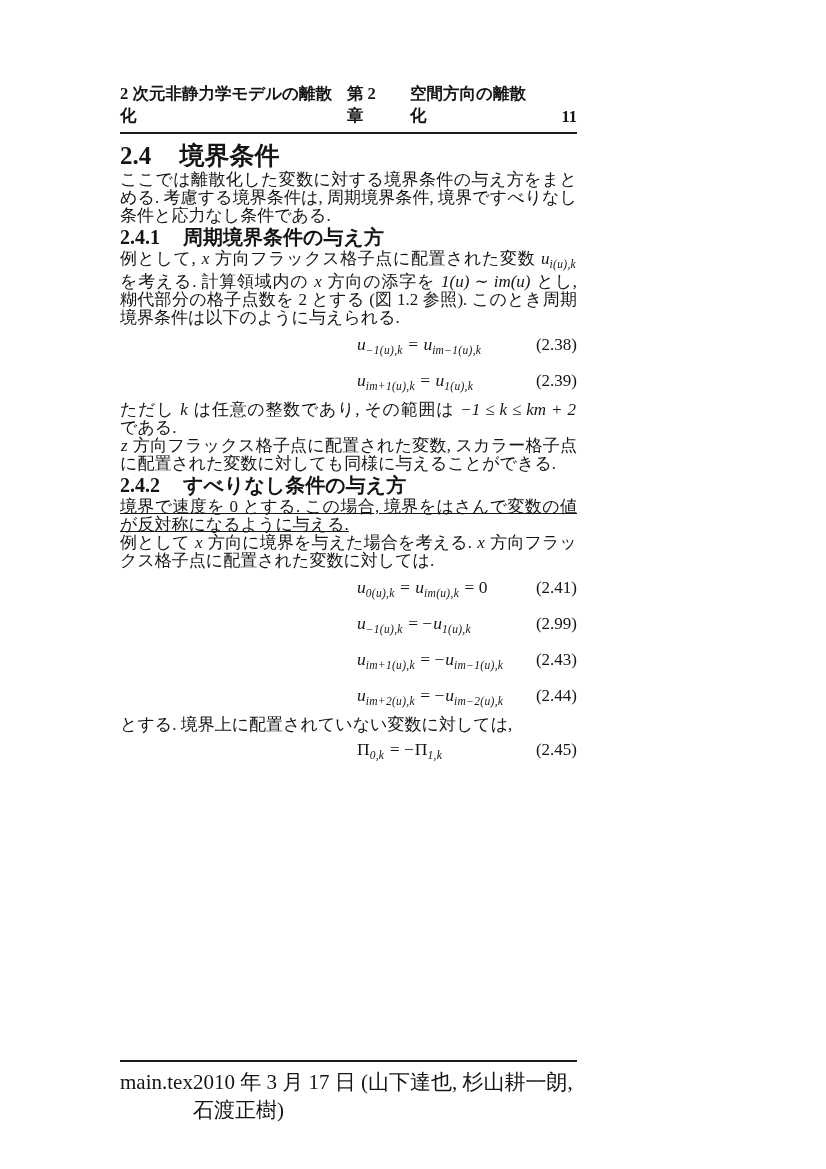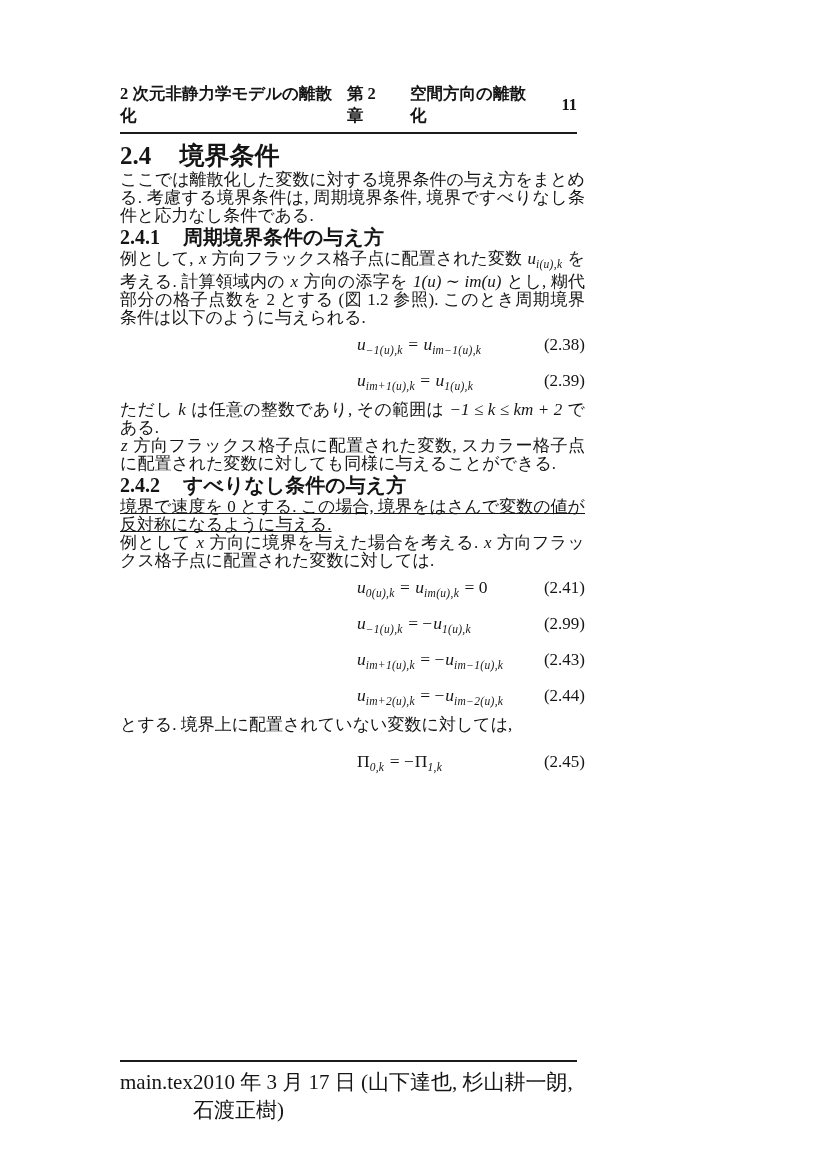--- a/index.html
+++ b/index.html
@@ -8,25 +8,25 @@
     color:#151515;font-family:"Liberation Serif","DejaVu Serif",serif;
     overflow:hidden;
   }
   
   .pg-header{
     position:absolute;left:120px;right:119px;top:83px;
     display:flex;justify-content:space-between;align-items:baseline;
     border-bottom:2px solid #1c1c1c;padding-bottom:5px;
     font-size:16.5px;font-weight:600;
   }
-  .hdr-right{display:flex;align-items:center;}
+  .hdr-right{display:flex;align-items:flex-end;}
   .hdr-chapter-title{margin-left:14px;}
   .hdr-pageno{margin-left:20px;}
   
-  .pg-main{position:absolute;left:120px;right:111px;top:140px;}
+  .pg-main{position:absolute;left:120px;right:119px;top:140px;}
   h1.sec{
     margin:0;font-size:25px;line-height:31px;font-weight:bold;
   }
   h2.subsec{
     margin:0;font-size:20px;line-height:25px;font-weight:bold;
   }
   .jp-gothic{font-family:"Liberation Sans","DejaVu Sans",sans-serif;}
   .sec-title{margin-left:22px;}
   .subsec-title{margin-left:18px;}
   p.body{
@@ -47,21 +47,21 @@
   .m-h-sub1{margin-top:30px;}
   .m-p-sub1a{margin-top:25px;}
   .m-eqs1{margin-top:2px;}
   .m-p-sub1b{margin-top:3px;}
   .m-p-sub1c{margin-top:11px;}
   .m-h-sub2{margin-top:27px;}
   .m-p-sub2a{margin-top:28px;text-decoration:underline;}
   .m-p-sub2b{margin-top:4px;}
   .m-eqs2{margin-top:2px;}
   .m-p-sub2c{margin-top:2px;}
-  .m-eqs3{margin-top:12px;}
+  .m-eqs3{margin-top:0;}
   
   .pg-footer{
     position:absolute;left:120px;right:119px;top:1060px;
     border-top:2px solid #1c1c1c;padding-top:6px;
     display:flex;justify-content:space-between;align-items:baseline;
     font-size:21px;
   }
 </style>
 </head>
 <body>

